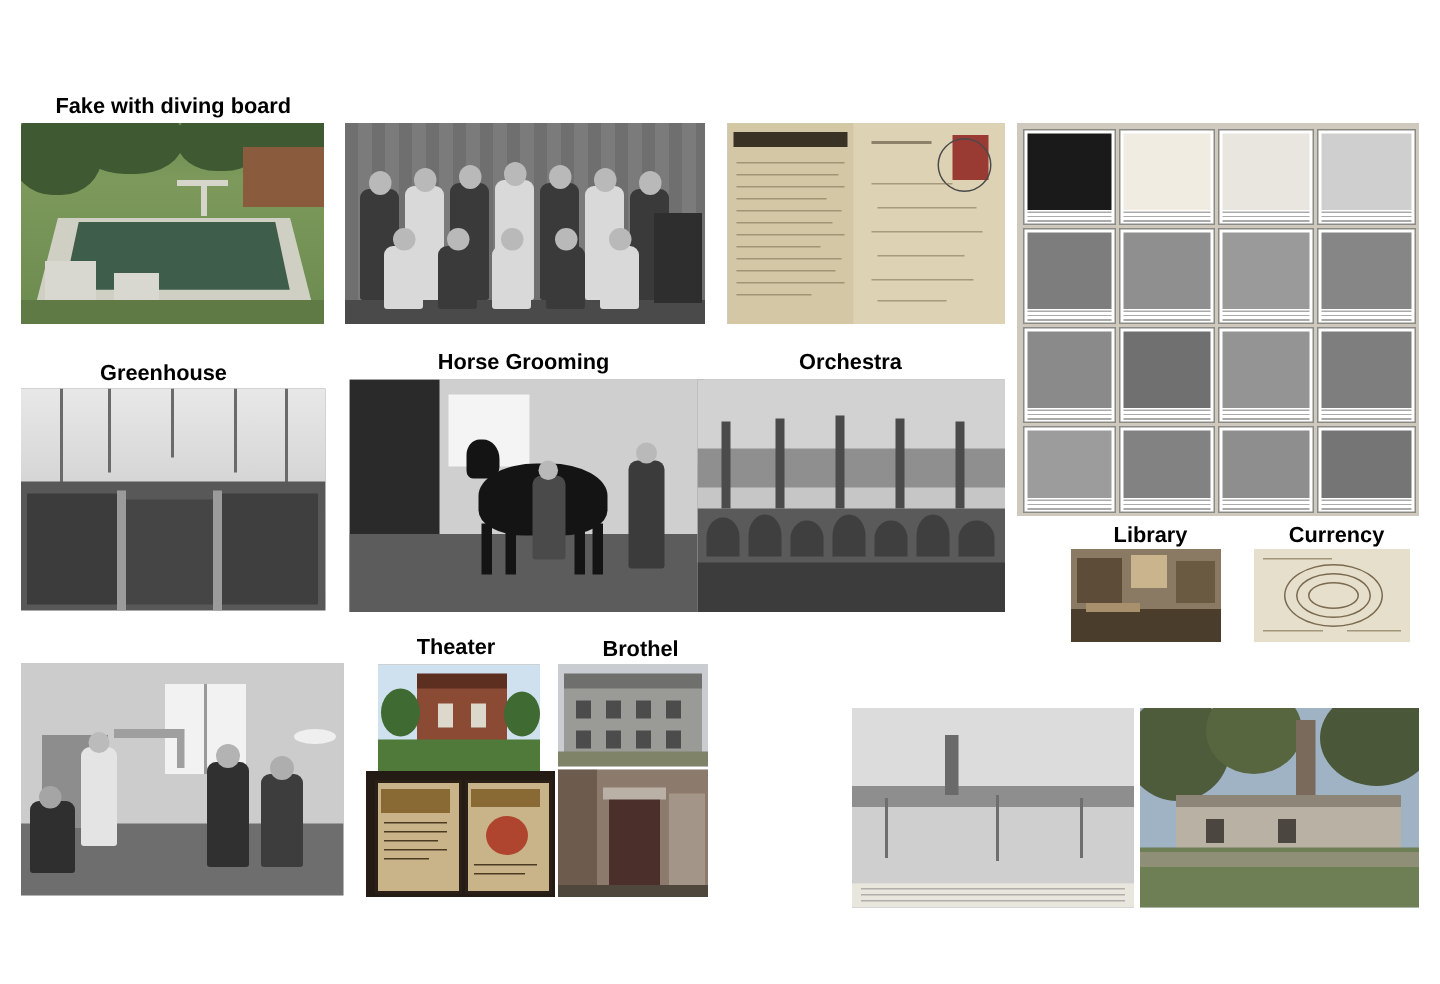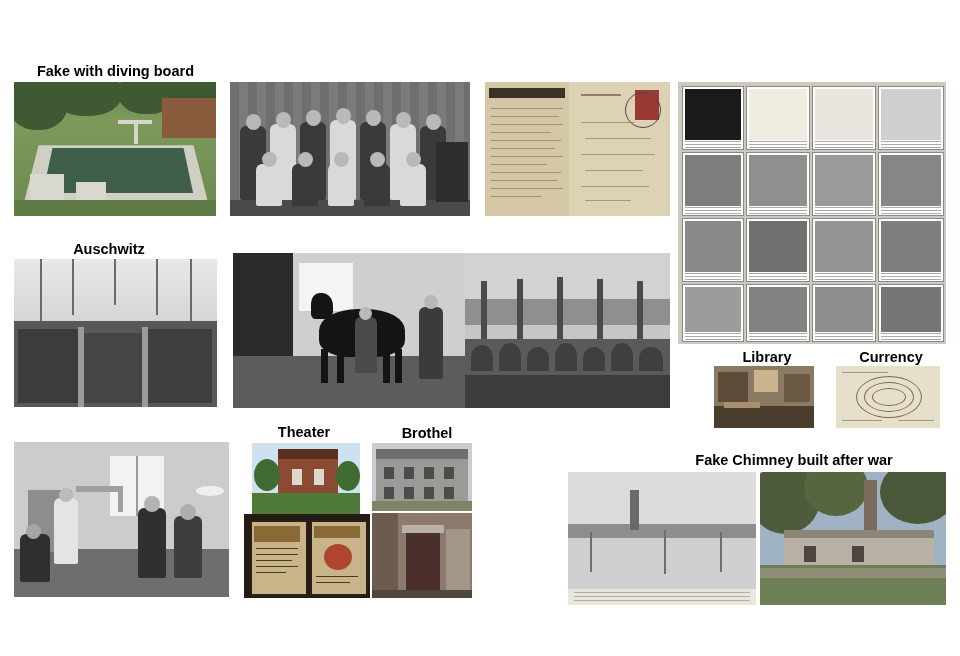--- a/index.html
+++ b/index.html
@@ -274,53 +274,55 @@
     <div class="rb-cell" style="left:134px; top:202px; width:62px; height:56px;">
         <div class="rb-img" style="background:#8e8e8e;"></div>
         <div class="rb-txt"></div>
       </div>
     <div class="rb-cell" style="left:200px; top:202px; width:64px; height:56px;">
         <div class="rb-img" style="background:#757575;"></div>
         <div class="rb-txt"></div>
       </div>
   </div>
 
-  <div class="caption" style="left:14px; top:241px; width:190px;">Auschwitz</div>
+  <div class="caption" style="left:14px; top:241px; width:190px;">Greenhouse</div>
   <div class="photo gs" style="left:14px; top:259px; width:203px; height:148px;">
     <div class="ph-inner gh-roof"></div>
     <div class="gh-beam" style="left:26px; top:0; height:70px;"></div>
     <div class="gh-beam" style="left:58px; top:0; height:56px;"></div>
     <div class="gh-beam" style="left:100px; top:0; height:46px;"></div>
     <div class="gh-beam" style="left:142px; top:0; height:56px;"></div>
     <div class="gh-beam" style="left:176px; top:0; height:70px;"></div>
     <div class="rect" style="left:0; top:62px; width:203px; height:86px; background:#585858;"></div>
     <div class="gh-bed" style="left:4px; top:70px; width:60px; height:74px; background:#3c3c3c;"></div>
     <div class="gh-bed" style="left:70px; top:74px; width:58px; height:70px; background:#454545;"></div>
     <div class="gh-bed" style="left:134px; top:70px; width:64px; height:74px; background:#3f3f3f;"></div>
     <div class="rect" style="left:64px; top:68px; width:6px; height:80px; background:#9b9b9b;"></div>
     <div class="rect" style="left:128px; top:68px; width:6px; height:80px; background:#9b9b9b;"></div>
   </div>
 
+  <div class="caption" style="left:231px; top:234px; width:236px;">Horse Grooming</div>
   <div class="photo gs" style="left:233px; top:253px; width:236px; height:155px;">
     <div class="ph-inner hs-wall"></div>
     <div class="rect" style="left:0; top:0; width:60px; height:155px; background:#2a2a2a;"></div>
     <div class="rect" style="left:66px; top:10px; width:54px; height:48px; background:#f4f4f4;"></div>
     <div class="band hs-floor" style="bottom:0; height:52px;"></div>
     <div class="horse-body" style="left:86px; top:56px; width:86px; height:48px; background:#141414;"></div>
     <div class="rect" style="left:88px; top:96px; width:7px; height:34px; background:#141414;"></div>
     <div class="rect" style="left:104px; top:96px; width:7px; height:34px; background:#141414;"></div>
     <div class="rect" style="left:150px; top:96px; width:7px; height:34px; background:#141414;"></div>
     <div class="rect" style="left:162px; top:96px; width:7px; height:34px; background:#141414;"></div>
     <div class="rect" style="left:78px; top:40px; width:22px; height:26px; background:#141414; border-radius:40% 50% 30% 20%;"></div>
     <div class="person" style="left:122px; top:64px; width:22px; height:56px; background:#4a4a4a;"></div>
     <div class="head" style="left:126px; top:54px; width:13px; height:13px;"></div>
     <div class="person" style="left:186px; top:54px; width:24px; height:72px; background:#3b3b3b;"></div>
     <div class="head" style="left:191px; top:42px; width:14px; height:14px;"></div>
   </div>
 
+  <div class="caption" style="left:470px; top:234px; width:194px;">Orchestra</div>
   <div class="photo gs" style="left:465px; top:253px; width:205px; height:155px;">
     <div class="ph-inner or-bg"></div>
     <div class="band" style="top:0; height:56px; background:#d2d2d2;"></div>
     <div class="rect" style="left:0; top:46px; width:205px; height:26px; background:#8f8f8f;"></div>
     <div class="rect" style="left:16px; top:28px; width:6px; height:58px; background:#4b4b4b;"></div>
     <div class="rect" style="left:52px; top:26px; width:6px; height:60px; background:#4b4b4b;"></div>
     <div class="rect" style="left:92px; top:24px; width:6px; height:62px; background:#4b4b4b;"></div>
     <div class="rect" style="left:132px; top:26px; width:6px; height:60px; background:#4b4b4b;"></div>
     <div class="rect" style="left:172px; top:28px; width:6px; height:58px; background:#4b4b4b;"></div>
     <div class="rect" style="left:0; top:86px; width:205px; height:69px; background:#5a5a5a;"></div>
@@ -418,21 +420,20 @@
   </div>
   <div class="photo" style="left:372px; top:513px; width:100px; height:85px;">
     <div class="ph-inner" style="background:#8c7a6c;"></div>
     <div class="rect" style="left:0; top:0; width:26px; height:85px; background:#6d5b4d;"></div>
     <div class="rect br-door" style="left:34px; top:18px; width:34px; height:60px;"></div>
     <div class="rect" style="left:30px; top:12px; width:42px; height:8px; background:#b9b1a6;"></div>
     <div class="rect" style="left:74px; top:16px; width:24px; height:62px; background:#a39688;"></div>
     <div class="band" style="bottom:0; height:8px; background:#4f463c;"></div>
   </div>
 
-  <div class="caption" style="left:648px; top:452px; width:292px;">Fake Chimney built after war</div>
   <div class="photo" style="left:568px; top:472px; width:188px; height:133px;">
     <div class="ph-inner ch-sky"></div>
     <div class="rect" style="left:0; top:52px; width:188px; height:14px; background:#8e8e8e;"></div>
     <div class="ch-stack" style="left:62px; top:18px; width:9px; height:40px;"></div>
     <div class="rect" style="left:0; top:66px; width:188px; height:51px; background:#cfcfcf;"></div>
     <div class="rect" style="left:22px; top:60px; width:2px; height:40px; background:#6e6e6e;"></div>
     <div class="rect" style="left:96px; top:58px; width:2px; height:44px; background:#6e6e6e;"></div>
     <div class="rect" style="left:152px; top:60px; width:2px; height:40px; background:#6e6e6e;"></div>
     <div class="ch-caption-strip">
         <i></i>

